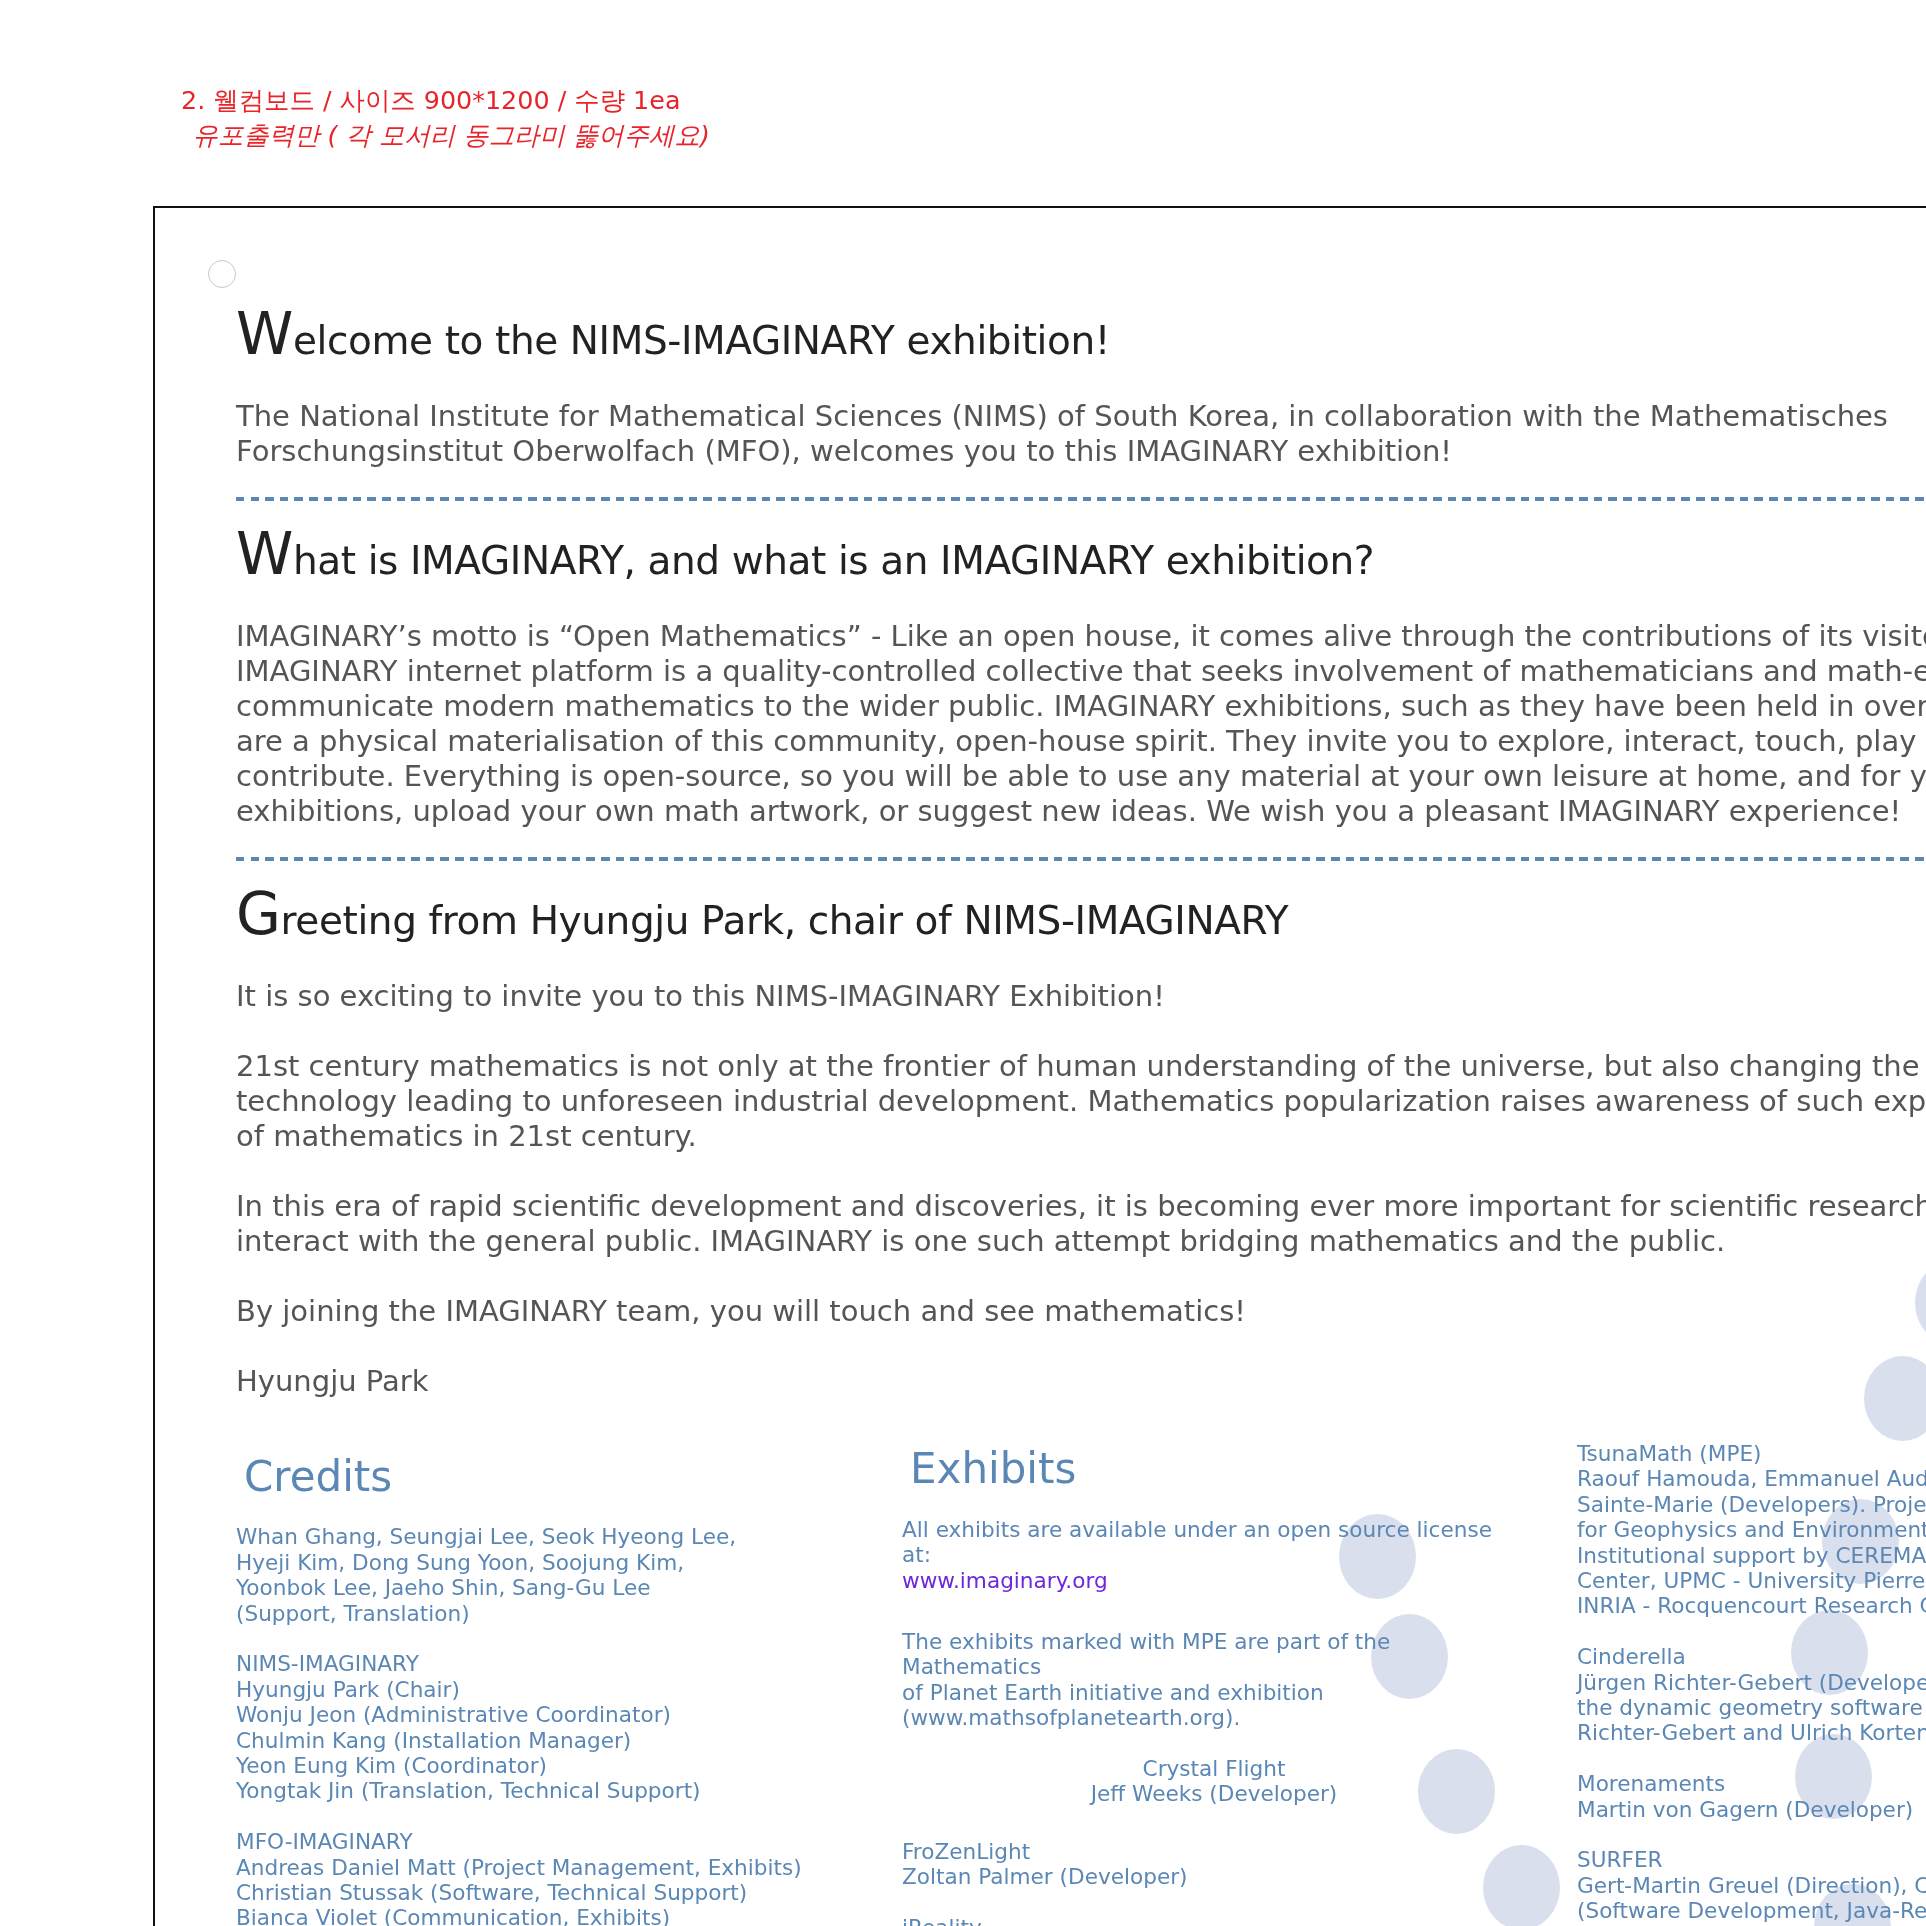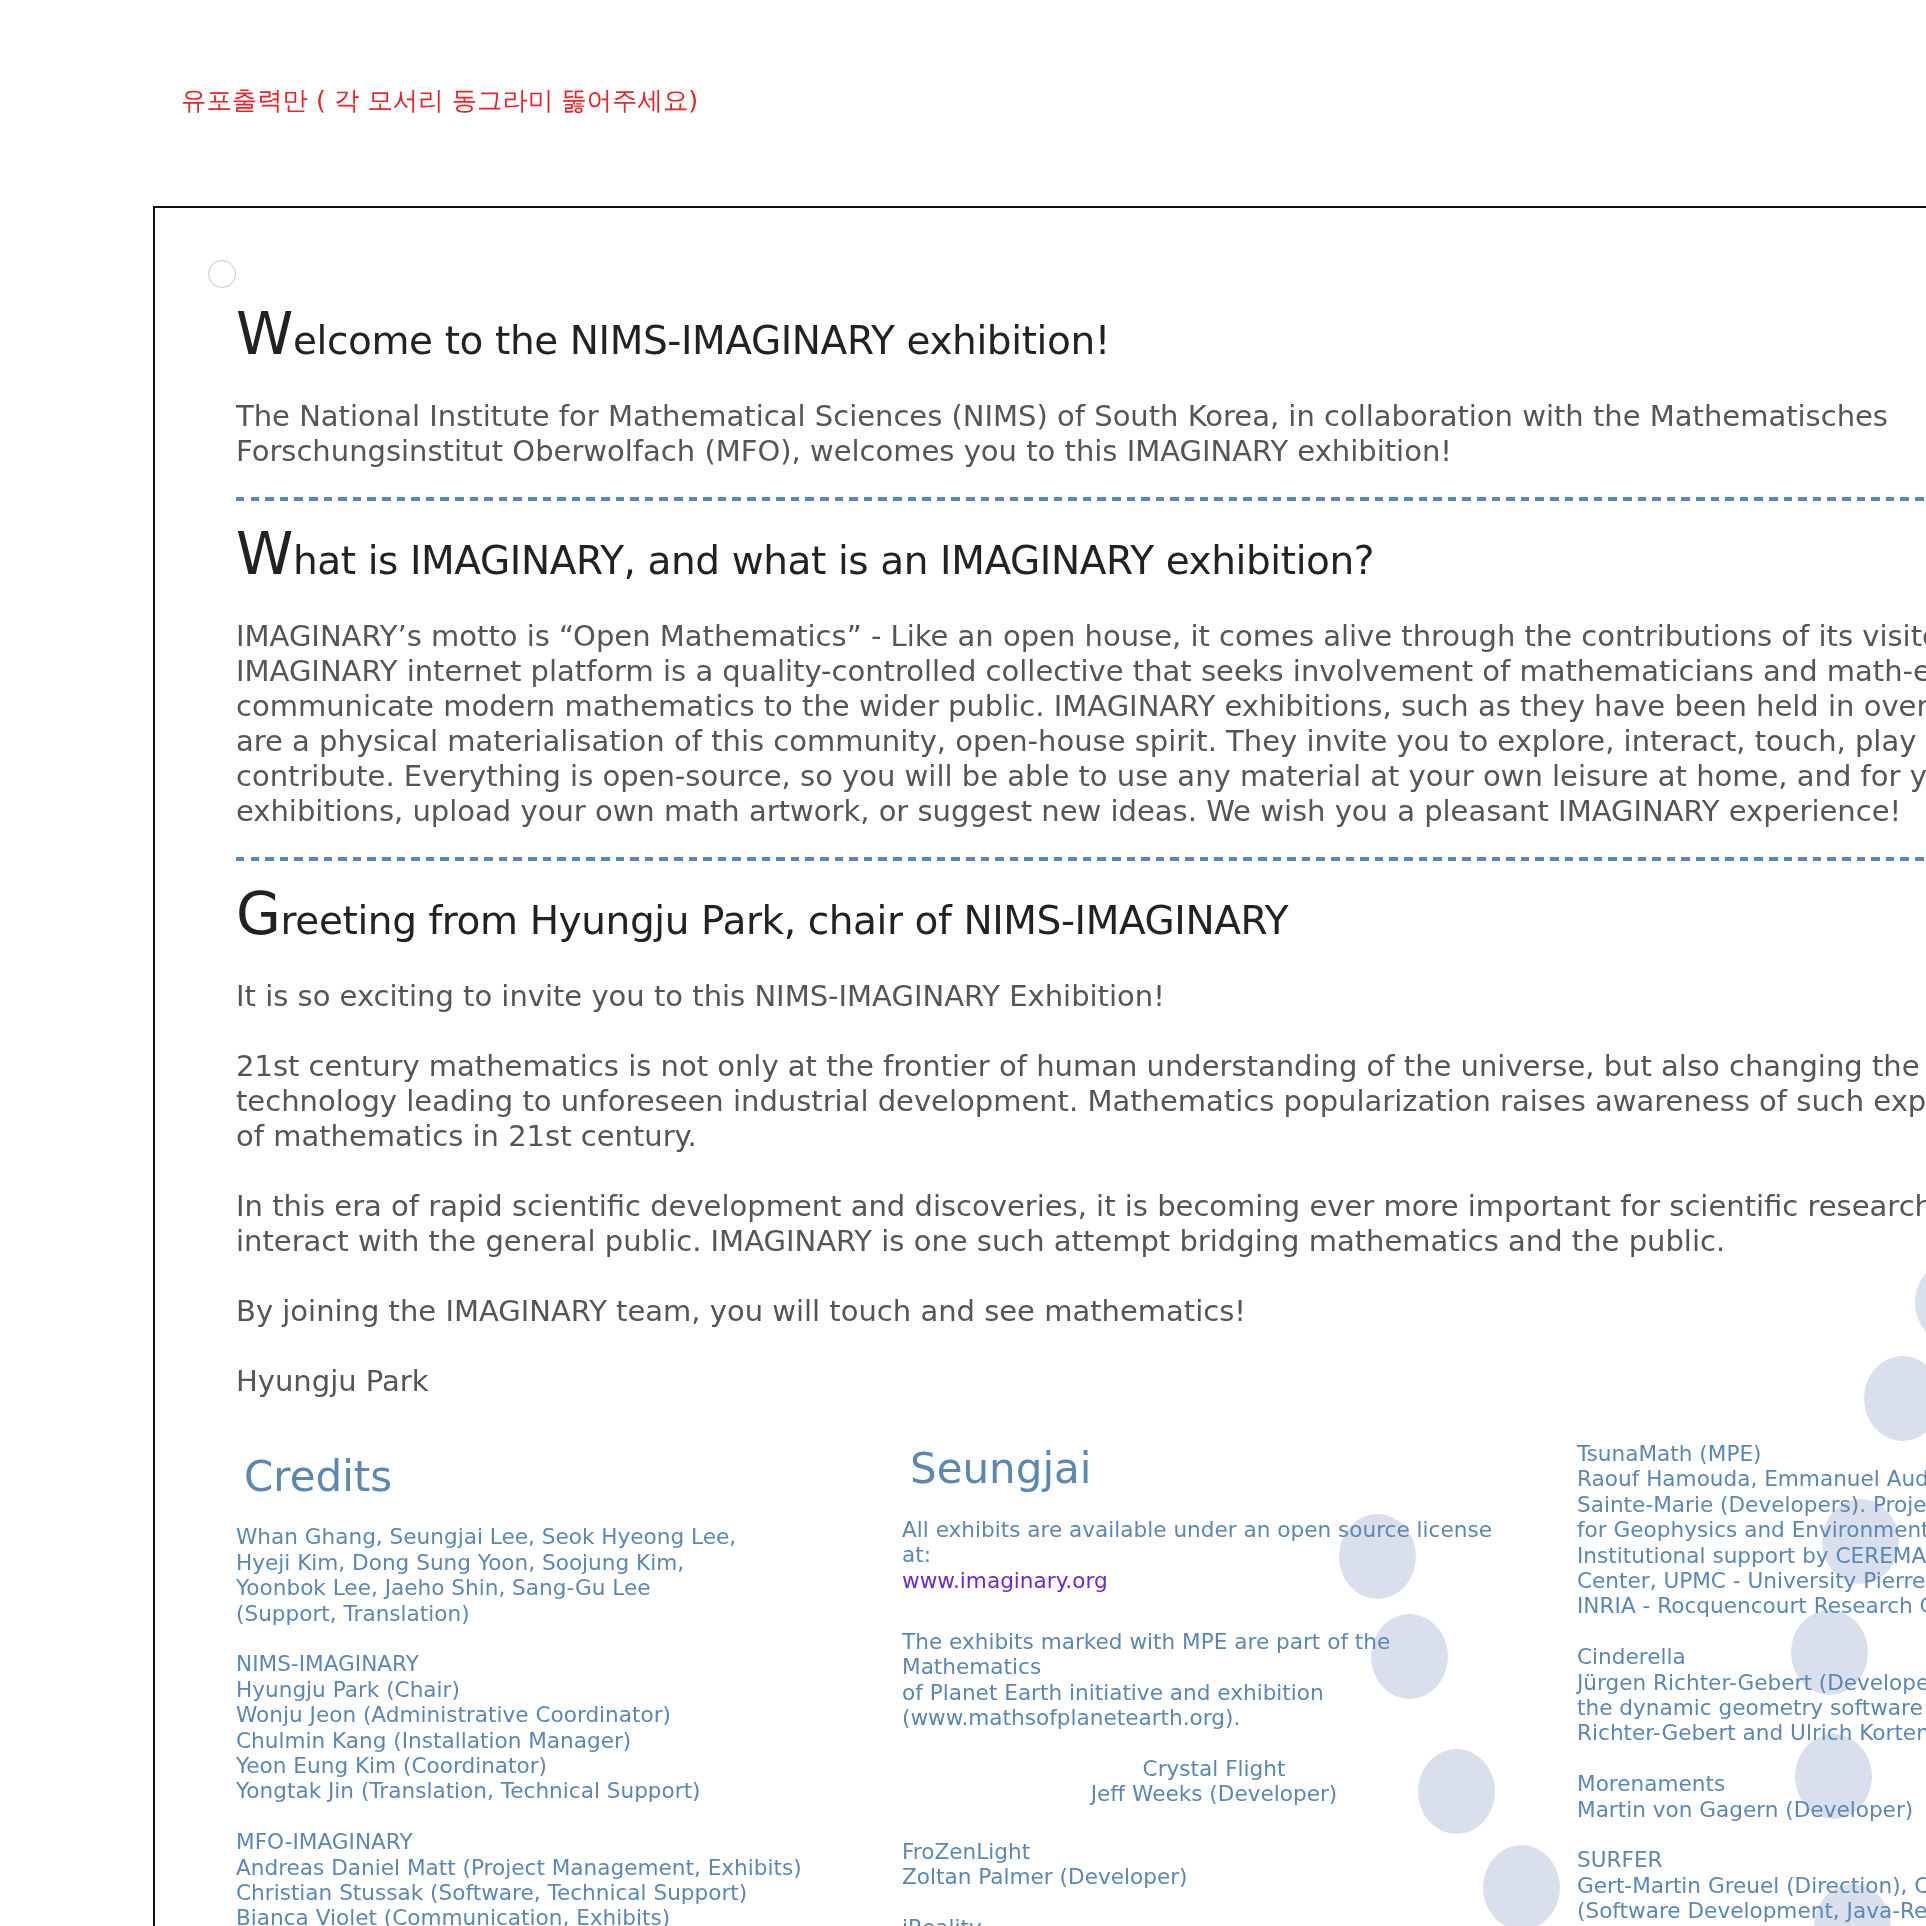--- a/index.html
+++ b/index.html
@@ -19,20 +19,21 @@
   .cols { position:absolute; top:1464px; left:236px; width:1926px; z-index:1; }
   .col { position:absolute; top:0; color:#5b87b5; font-size:21.6px; line-height:25.4px; }
   .col h3 { font-weight:normal; font-size:42px; margin:0 0 35px 8px; color:#5b87b5; }
   .col .blk { margin-bottom:25.4px; }
   .col .url { color:#6d28d9; }
 </style>
 </head>
 <body>
 
 <div class="note">
+  <div>2. 웰컴보드 / 사이즈 900*1200 / 수량 1ea</div>
   <div>유포출력만 ( 각 모서리 동그라미 뚫어주세요)</div>
 </div>
 
 <div class="board"></div>
 
 <div class="hole faint" style="left:208px;top:260px;"></div>
 
 <div>
 
   <div class="dot" style="left:1915px;top:1260px;"></div>
@@ -85,21 +86,21 @@
 Christian Stussak (Software, Technical Support)
 Bianca Violet (Communication, Exhibits)
 Christoph Knoth, Konrad Renner (Design, Exhibits)
 Daniel Ramos (Networking, Support)
 David Grünberg (Networking, Support)
 Carla Cederbaum (Networking)</div>
 
   </div>
 
   <div class="col" style="left:666px;width:624px;top:-7.7px;">
-    <h3>Seungjai</h3>
+    <h3>Exhibits</h3>
     <div style="white-space:pre-line;">All exhibits are available under an open source license
 at:</div>
     <div class="blk url">www.imaginary.org</div>
     <div class="blk" style="white-space:pre-line;margin-top:36px;">The exhibits marked with MPE are part of the Mathematics
 of Planet Earth initiative and exhibition
 (www.mathsofplanetearth.org).</div>
     <div class="blk" style="white-space:pre-line;text-align:center;">Crystal Flight
 Jeff Weeks (Developer)</div>
     <div class="blk" style="white-space:pre-line;margin-top:32px;">FroZenLight
 Zoltan Palmer (Developer)</div>

